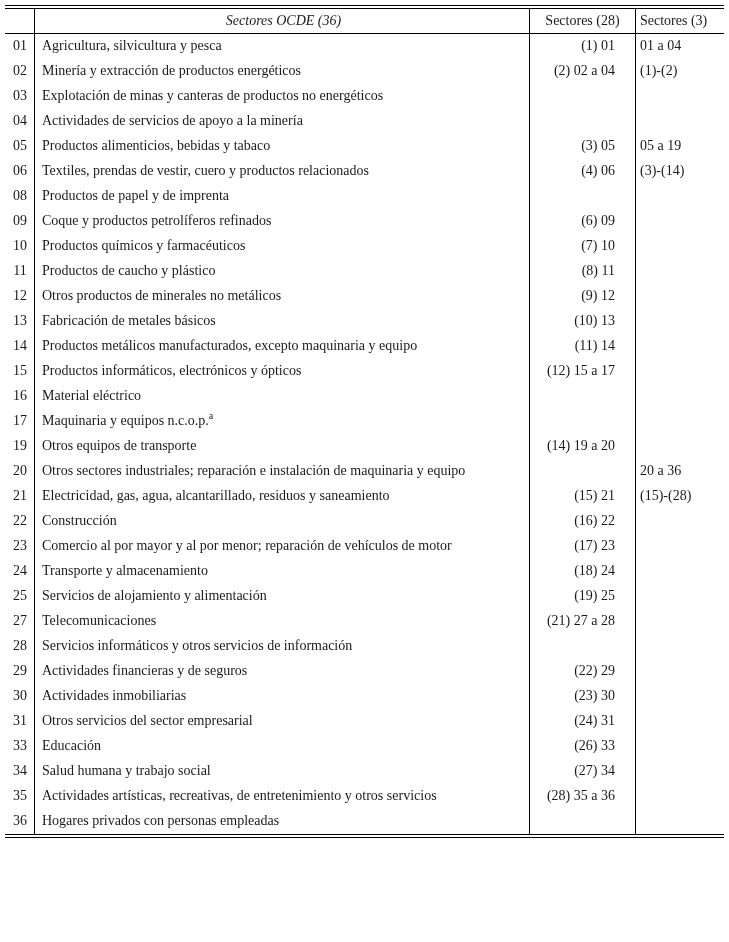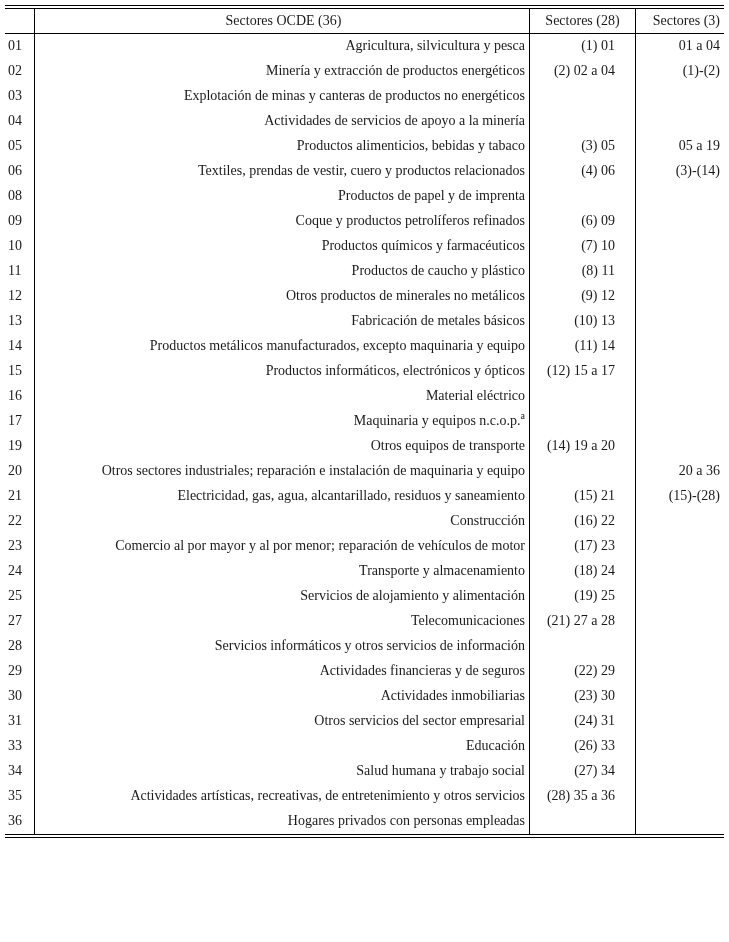--- a/index.html
+++ b/index.html
@@ -44,47 +44,48 @@
   }
   thead th {
     height: 24px;
     text-align: center;
   }
   tbody td {
     height: 25px;
   }
   .col-num {
     width: 24px;
-    text-align: left;
+    text-align: center;
     padding-left: 3px;
     padding-right: 2px;
     border-right: 1px solid #000;
   }
   .col-name {
-    text-align: right;
+    text-align: left;
     padding-left: 7px;
   }
   thead .col-name {
     text-align: center;
+    font-style: italic;
   }
   .col-s28 {
     width: 97px;
     border-left: 1px solid #000;
     text-align: right;
     padding-right: 20px;
   }
   thead .col-s28 {
     text-align: center;
     padding-right: 4px;
     margin-top: 24px;
   }
   .col-s3 {
     width: 80px;
     border-left: 1px solid #000;
-    text-align: right;
+    text-align: left;
   }
   sup {
     font-size: 10px;
     line-height: 0;
     vertical-align: super;
   }
 </style>
 </head>
 <body>
 

